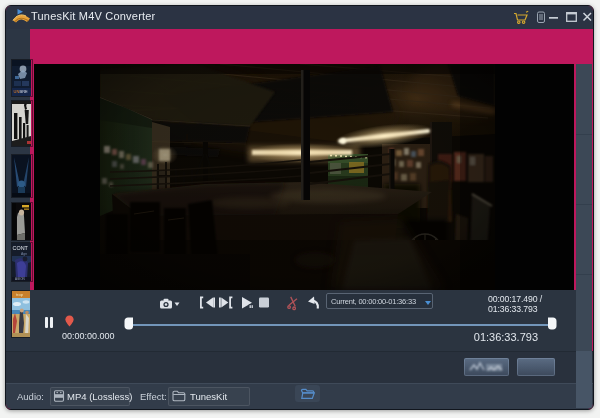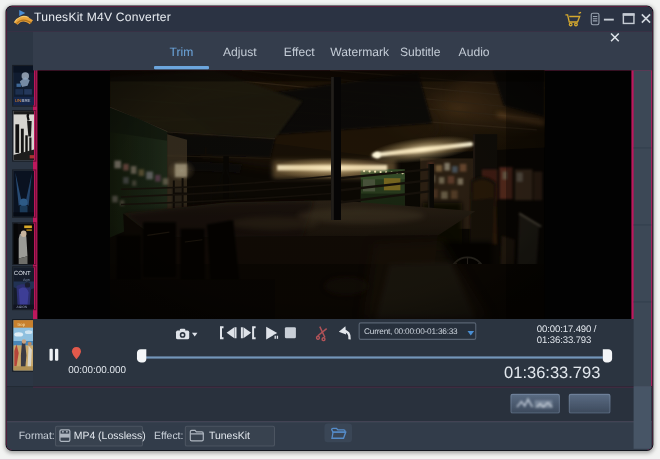--- a/index.html
+++ b/index.html
@@ -145,32 +145,20 @@
       <rect x="0" y="23" width="19" height="23" fill="#c9a86a"></rect>
       <path d="M3,22 l2,8 -2,12 -2,0 0,-14 z" fill="#b4453a"></path>
       <path d="M8,20 c2,-1 3,0 3,2 l1,10 -1,12 -4,0 0,-12 z" fill="#3a3a44"></path>
       <circle cx="9.8" cy="19.5" r="2" fill="#caa27e"></circle>
       <path d="M14,23 l3,4 -1,17 -3,0 z" fill="#d8d4c8"></path>
       <circle cx="15" cy="21.5" r="1.8" fill="#b98a62"></circle>
       <rect x="0" y="42" width="19" height="4" fill="#b09055"></rect>
     </svg>
   </div>
 
-  <div class="abs tabbar">
-    <span class="tab active" style="left:135px;">Trim</span>
-    <span class="tab" style="left:188px;">Adjust</span>
-    <span class="tab" style="left:242px;">Effect</span>
-    <span class="tab" style="left:297px;">Watermark</span>
-    <span class="tab" style="left:352px;">Subtitle</span>
-    <span class="tab" style="left:401px;">Audio</span>
-    <div class="underline"></div>
-    <svg class="tabx" viewBox="0 0 14 14">
-        <path d="M3.5,3.5 l7,7 M10.5,3.5 l-7,7" stroke="#dde2e8" stroke-width="1.4"></path>
-      </svg>
-  </div>
 
   <div class="abs video"></div>
   <div class="abs" style="left:94px;top:58px;width:395px;height:226px;" id="photo">
     <svg width="395" height="226" viewBox="0 0 395 226">
       <defs>
         <filter id="b1" x="-40%" y="-40%" width="180%" height="180%">
             <feGaussianBlur stdDeviation="1.2"></feGaussianBlur>
           </filter>
         <filter id="b2" x="-60%" y="-60%" width="220%" height="220%">
             <feGaussianBlur stdDeviation="2.5"></feGaussianBlur>
@@ -440,39 +428,39 @@
     <path d="M6,1 C8.8,1 10.5,3 10.5,5.3 C10.5,8 6,13 6,13 C6,13 1.5,8 1.5,5.3 C1.5,3 3.2,1 6,1 Z" fill="#e2594b"></path>
   </svg>
   <div class="abs" style="left:122px;top:318px;width:420px;height:1.8px;background:#7396ba;"></div>
   <svg class="abs" style="left:118px;top:311px;" width="10" height="13" viewBox="0 0 10 13">
     <path d="M9,0.5 L4,0.5 C2,0.5 0.5,2 0.5,4 L0.5,9 C0.5,11 2,12.5 4,12.5 L6,12.5 C7.6,12.5 9,11.2 9,9.5 Z" fill="#f4f6f8"></path>
   </svg>
   <svg class="abs" style="left:541px;top:311px;" width="10" height="13" viewBox="0 0 10 13">
     <path d="M1,0.5 L6,0.5 C8,0.5 9.5,2 9.5,4 L9.5,9 C9.5,11 8,12.5 6,12.5 L4,12.5 C2.4,12.5 1,11.2 1,9.5 Z" fill="#f4f6f8"></path>
   </svg>
   <div class="abs t" style="left:56px;top:325px;font-size:9px;">00:00:00.000</div>
-  <div class="abs t" style="left:446px;top:325px;width:100px;text-align:center;font-size:15px;">01:36:33.793</div>
+  <div class="abs t" style="left:432px;top:325px;width:100px;text-align:right;font-size:11px;">01:36:33.793</div>
 
   <div class="abs rightstrip"></div>
   <div class="abs" style="left:570px;top:128px;width:16px;height:1px;background:#333f4d;"></div>
   <div class="abs" style="left:570px;top:198px;width:16px;height:1px;background:#333f4d;"></div>
   <div class="abs" style="left:570px;top:268px;width:16px;height:1px;background:#333f4d;"></div>
   <div class="abs rightstrip2"></div>
 
   <div class="btn-ghost" style="left:458px;width:45px;">
     <svg width="45" height="18" viewBox="0 0 45 18" style="filter:blur(1px);opacity:.8;">
       <path d="M6,12 l4,-5 3,4 3,-6 4,7" stroke="#cfd9e6" stroke-width="1.5" fill="none"></path>
       <rect x="22" y="6" width="16" height="7" fill="#b9c7d8" opacity=".5"></rect>
       <path d="M24,12 l3,-3 3,3 4,-4 4,4" stroke="#e8eef5" stroke-width="1.2" fill="none"></path>
     </svg>
   </div>
   <div class="btn-ghost" style="left:511px;width:38px;"></div>
 
   <div class="abs bottombar"></div>
-  <div class="abs t" style="left:11px;top:385px;font-size:9.5px;color:#c9d0d9;">Format:</div>
+  <div class="abs t" style="left:11px;top:385px;font-size:9.5px;color:#c9d0d9;">Audio:</div>
   <div class="abs" style="left:44px;top:381px;width:80px;height:19px;border:1px solid rgba(255,255,255,.10);border-radius:2px;background:rgba(255,255,255,.03);box-sizing:border-box;"></div>
   <svg class="abs" style="left:47px;top:384px;" width="12" height="12" viewBox="0 0 12 12">
     <rect x="1.5" y="0.8" width="9" height="10.4" rx="1.2" fill="none" stroke="#aeb6c0" stroke-width="1.1"></rect>
     <rect x="1.5" y="4.2" width="9" height="3.6" fill="#aeb6c0"></rect>
     <circle cx="4.2" cy="2.5" r="0.8" fill="#aeb6c0"></circle>
     <circle cx="7.8" cy="2.5" r="0.8" fill="#aeb6c0"></circle>
   </svg>
   <div class="abs t" style="left:61px;top:385px;font-size:9.5px;">MP4 (Lossless)</div>
   <div class="abs t" style="left:134px;top:385px;font-size:9.5px;color:#c9d0d9;">Effect:</div>
   <div class="abs" style="left:162px;top:381px;width:82px;height:19px;border:1px solid rgba(255,255,255,.10);border-radius:2px;background:rgba(255,255,255,.03);box-sizing:border-box;"></div>

